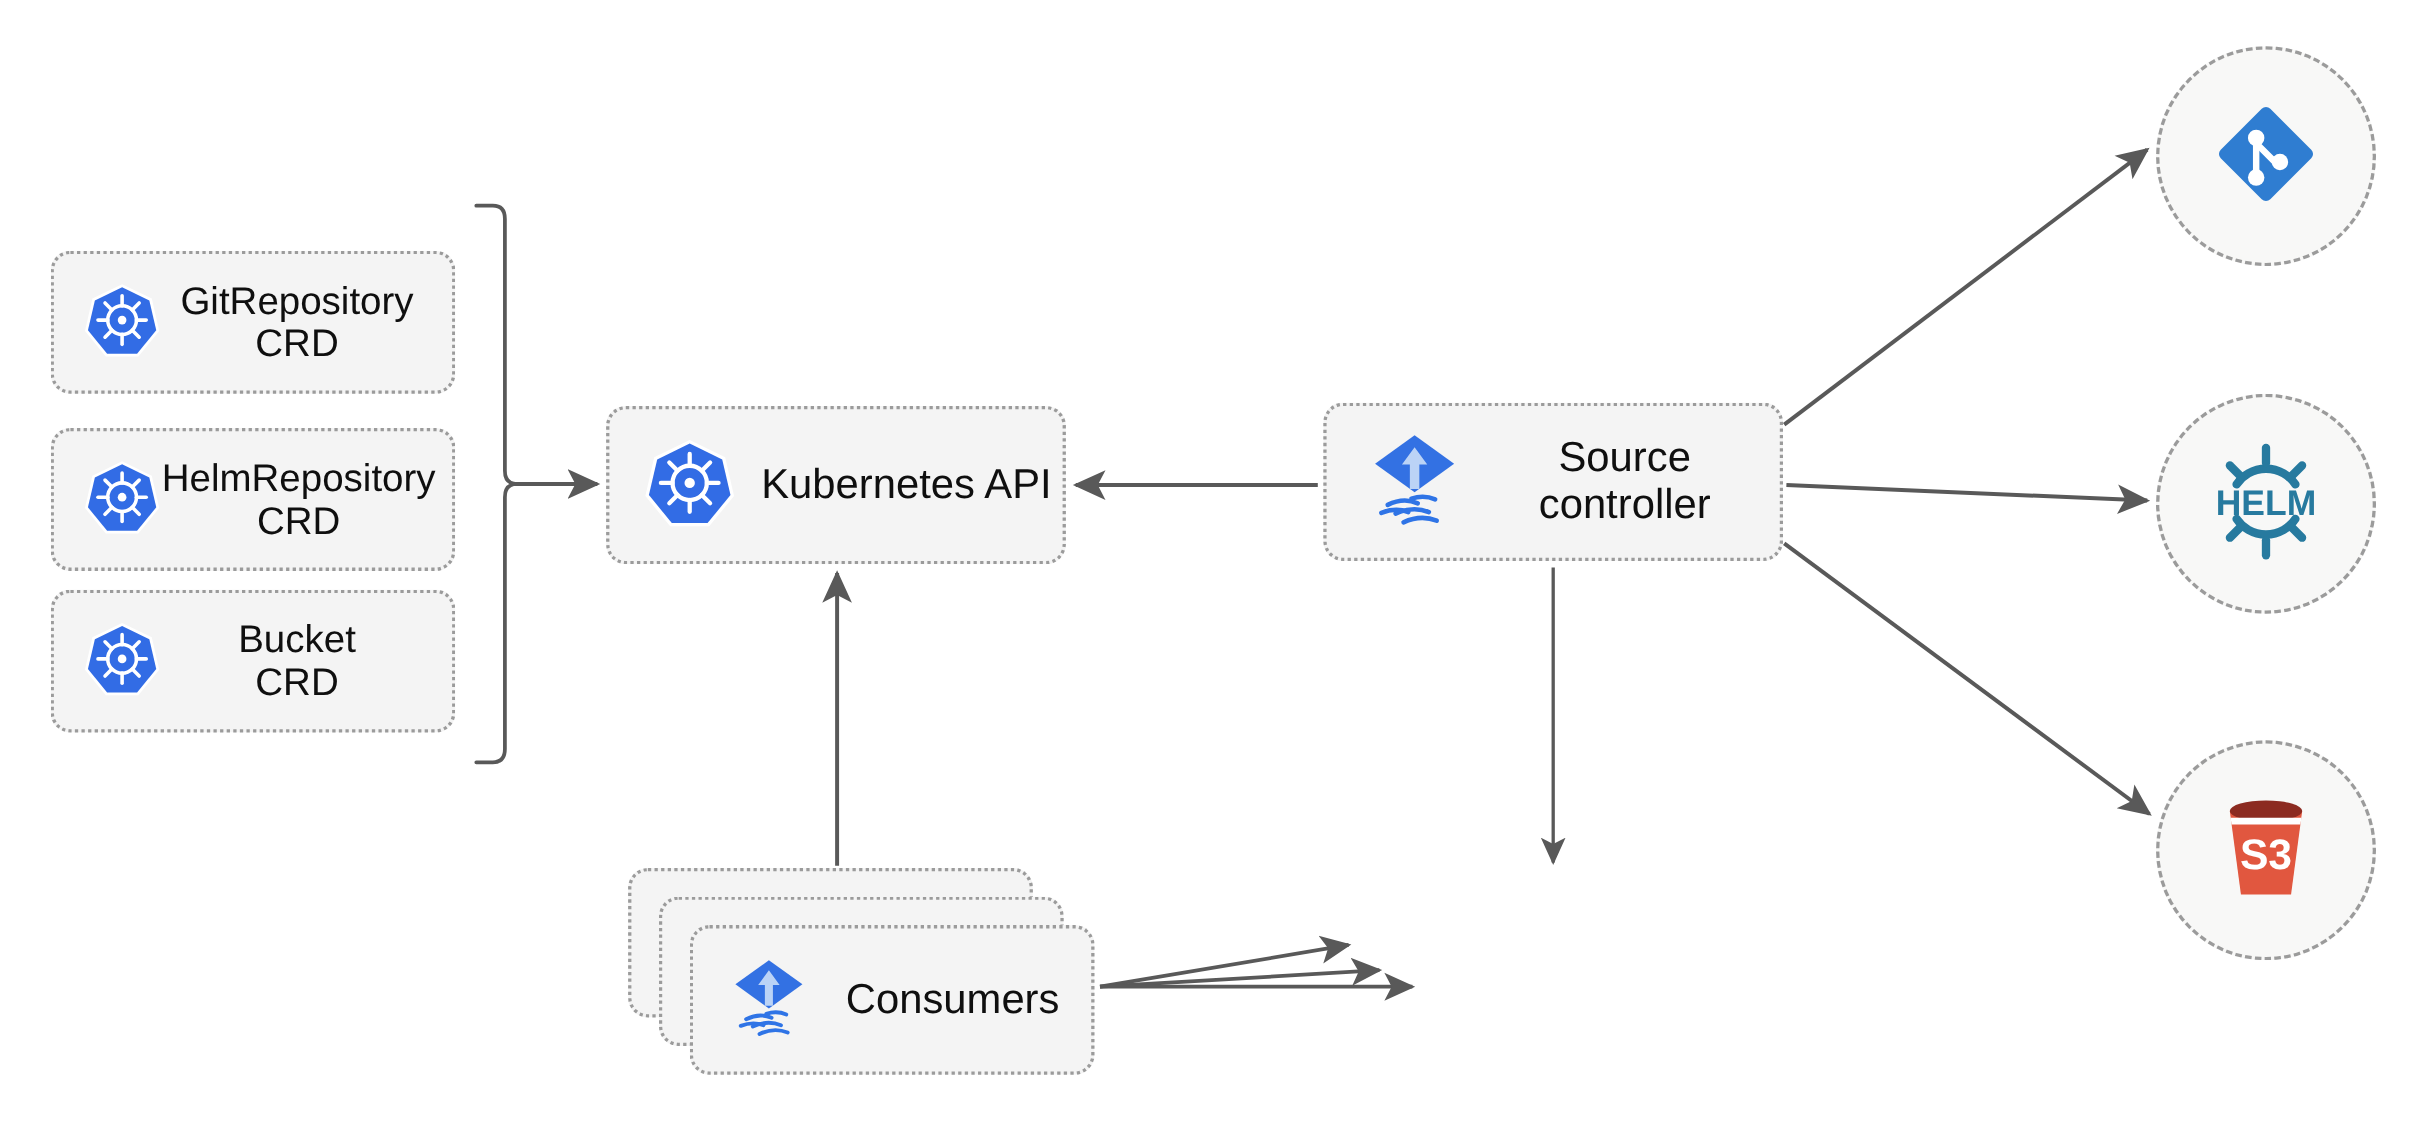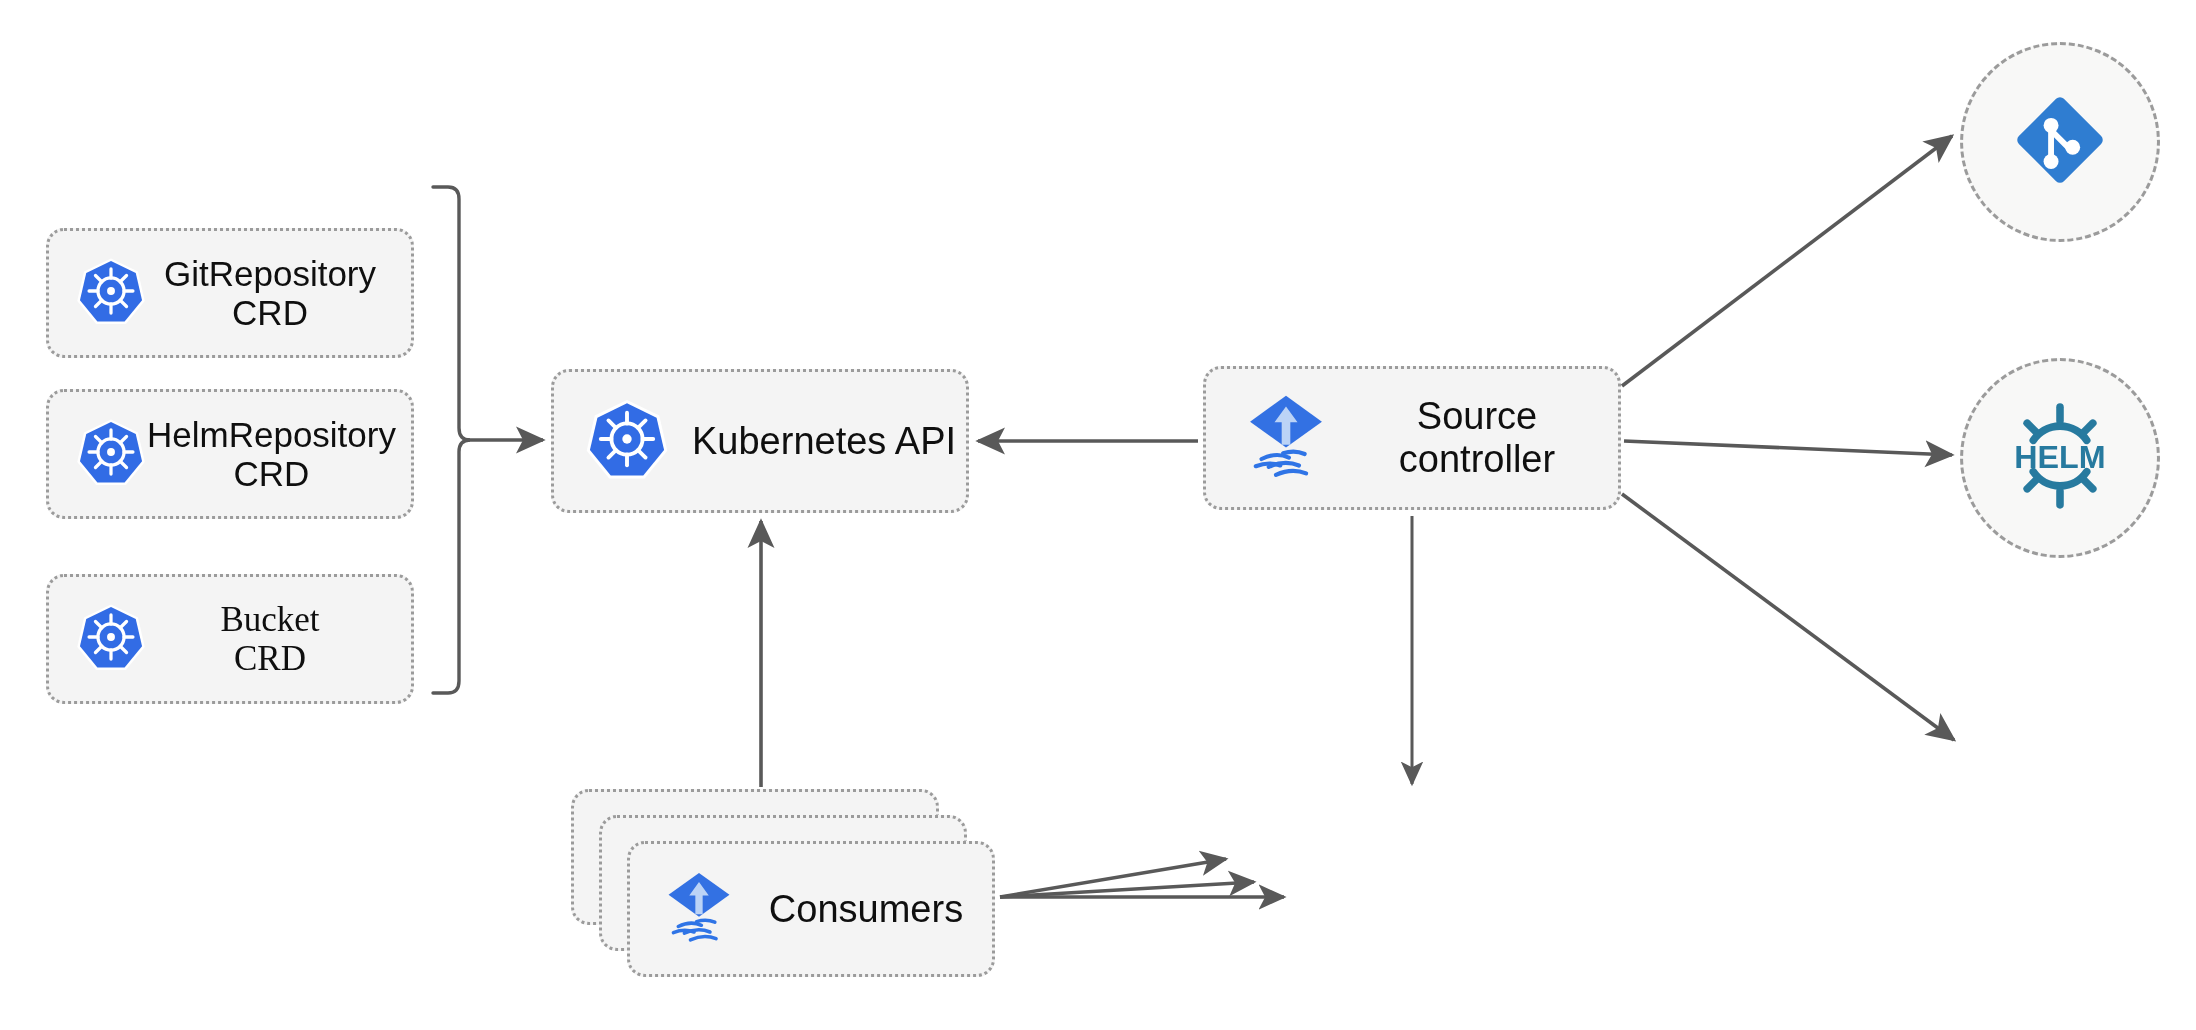--- a/index.html
+++ b/index.html
@@ -211,21 +211,21 @@
           <line x1="45.8" y1="18.2" x2="40.2" y2="23.8"></line>
           <line x1="23.8" y1="40.2" x2="18.2" y2="45.8"></line>
         </g>
         <circle cx="32" cy="32" r="3.5" fill="#ffffff"></circle>
       </svg>
     </span>
     <span class="label">HelmRepository
 CRD</span>
   </div>
 
-  <div class="node crd" id="node-crd-bucket" style="left:46px; top:574px;font-family:Liberation Serif, serif;">
+  <div class="node crd" id="node-crd-bucket" style="left:46px; top:536px;">
     <span class="icon">
       <svg width="72" height="72" viewBox="0 0 64 64" xmlns="http://www.w3.org/2000/svg">
         <path d="M32 3 L56 14.6 L62 40.8 L45.2 61.4 L18.8 61.4 L2 40.8 L8 14.6 Z" fill="#ffffff"></path>
         <path d="M32 5.4 L54 16.1 L59.6 40.2 L44.1 59.2 L19.9 59.2 L4.4 40.2 L10 16.1 Z" fill="#326CE5"></path>
         <g fill="none" stroke="#ffffff" stroke-width="2.9" stroke-linecap="round">
           <circle cx="32" cy="32" r="11.6"></circle>
           <line x1="32" y1="12.4" x2="32" y2="20.5"></line>
           <line x1="32" y1="43.5" x2="32" y2="51.6"></line>
           <line x1="12.5" y1="32" x2="20.4" y2="32"></line>
           <line x1="43.6" y1="32" x2="51.5" y2="32"></line>
@@ -329,14 +329,24 @@
           <line x1="14.2" y1="14.2" x2="19.6" y2="19.6"></line>
           <line x1="44.4" y1="44.4" x2="49.8" y2="49.8"></line>
           <line x1="49.8" y1="14.2" x2="44.4" y2="19.6"></line>
           <line x1="19.6" y1="44.4" x2="14.2" y2="49.8"></line>
         </g>
         <text x="32" y="38.6" text-anchor="middle" font-family="'Liberation Sans', sans-serif" font-size="17.5" font-weight="bold" fill="#277A9F">HELM</text>
       </svg>
     </span>
   </div>
 
+  <div class="ext-circle" id="node-s3">
+    <span class="icon">
+      <svg width="108" height="108" viewBox="0 0 64 64" xmlns="http://www.w3.org/2000/svg">
+        <path d="M12.5 12 L51.5 12 L45.5 57 L18.5 57 Z" fill="#E1573F"></path>
+        <ellipse cx="32" cy="12" rx="19.5" ry="5.6" fill="#8C2B21"></ellipse>
+        <path d="M12.9 15.6 L51.1 15.6 L50.5 19.3 L13.5 19.3 Z" fill="#ffffff"></path>
+        <text x="32" y="43" text-anchor="middle" font-family="'Liberation Sans', sans-serif" font-size="23" font-weight="bold" fill="#ffffff">S3</text>
+      </svg>
+    </span>
+  </div>
 
 </div>
 
 </body></html>

